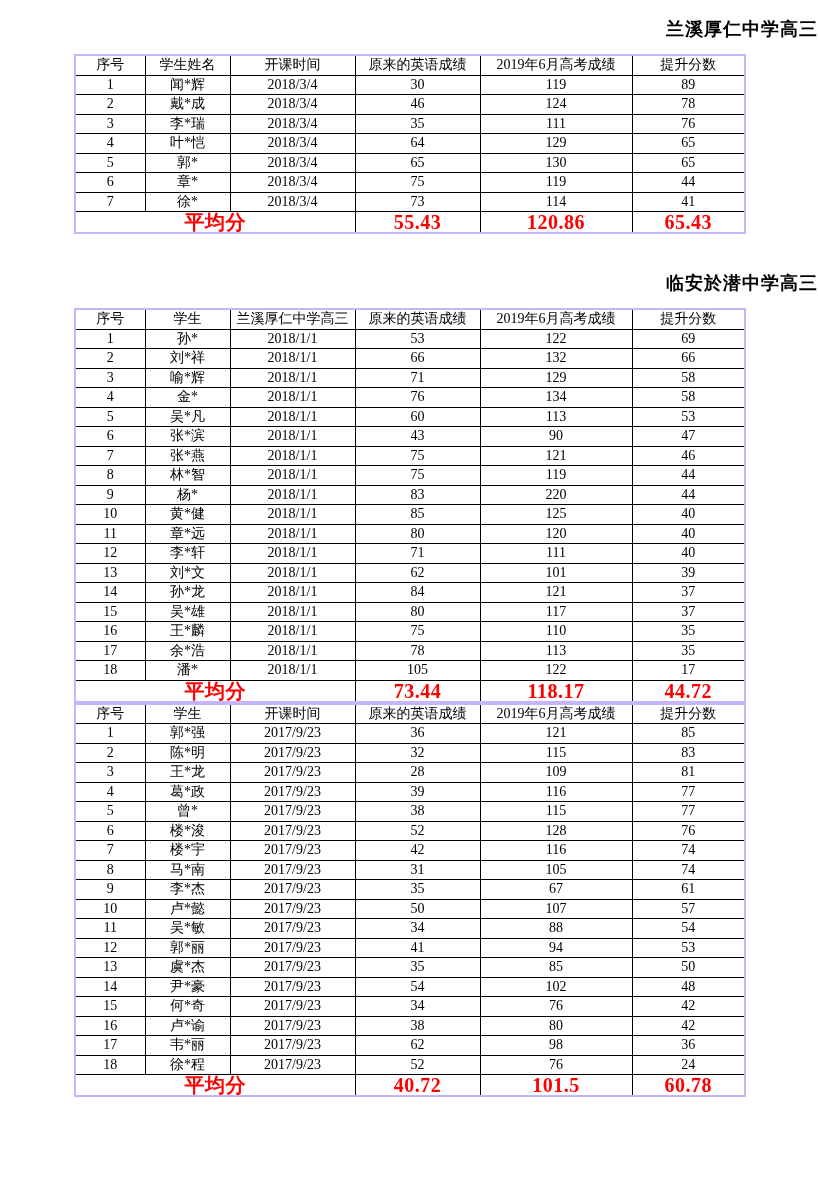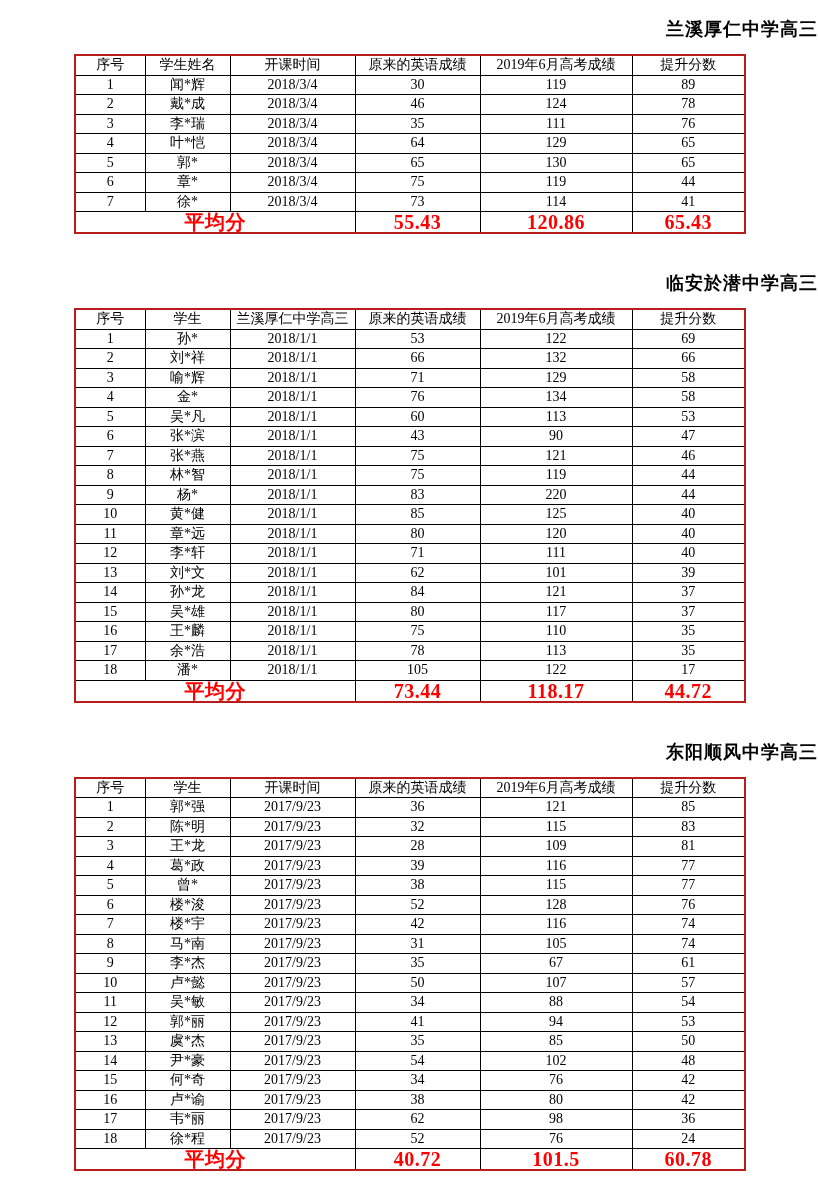--- a/index.html
+++ b/index.html
@@ -30,21 +30,21 @@
     line-height: 22px;
   }
   .school-section + .school-section .school-title {
     margin-top: 38px;
   }
   table.score-table {
     border-collapse: collapse;
     table-layout: fixed;
     width: 670px;
     margin-left: 74px;
-    border: 2px solid #b91c1c;
+    border: 2px solid #c4b5fd;
   }
   table.score-table th,
   table.score-table td {
     border: 1px solid #000000;
     text-align: center;
     vertical-align: middle;
     padding: 0;
     height: 18.5px;
     font-size: 14px;
     font-weight: normal;
@@ -329,21 +329,20 @@
             <td colspan="3">平均分</td>
             <td>73.44</td>
             <td>118.17</td>
             <td>44.72</td>
           </tr>
         </tbody>
       </table>
   </div>
 
   <div class="school-section">
-    <h2 class="school-title">东阳顺风中学高三</h2>
     <table class="score-table">
         <colgroup>
           <col class="c0">
           <col class="c1">
           <col class="c2">
           <col class="c3">
           <col class="c4">
           <col class="c5">
         </colgroup>
         <thead>

